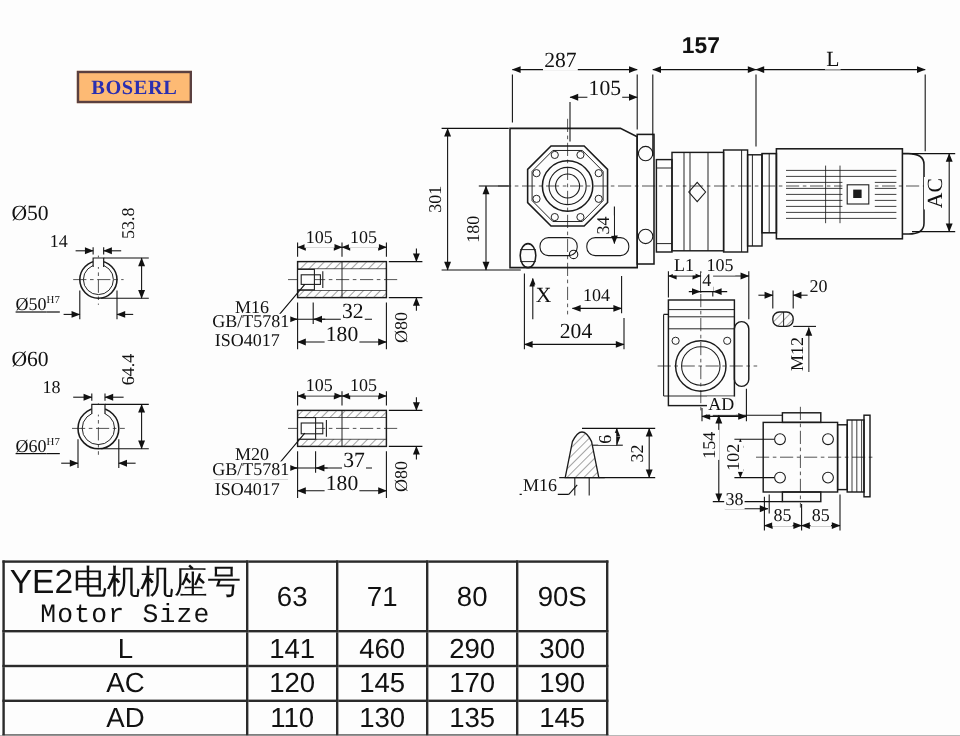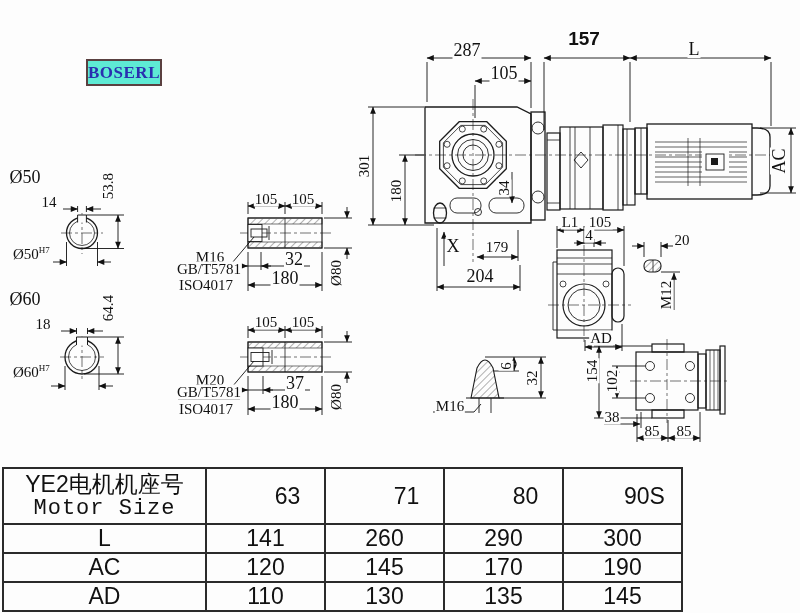--- a/index.html
+++ b/index.html
@@ -4,36 +4,36 @@
 <style>
   html,body{margin:0;padding:0;background:#888;}
   #canvas{position:relative;width:800px;height:613px;background:#fdfdfd;overflow:hidden;
           font-family:"Liberation Serif",serif;color:#111;}
   #art{position:absolute;left:0;top:0;}
   .dim{position:absolute;font:15px "Liberation Serif",serif;color:#111;white-space:nowrap;
        transform:translate(-50%,-50%);background:#fdfdfd;padding:0 1px;line-height:1;}
   .big{font-size:18px;}
   .dimb{font:bold 19px "Liberation Sans",sans-serif;}
   .rot{transform:translate(-50%,-50%) rotate(-90deg);}
-  .diml{transform:translate(0,-50%);}
+  .diml{transform:translate(0,-50%);text-decoration:underline;}
   .dim sup{font-size:9px;vertical-align:super;}
   #title{position:absolute;left:3px;top:1px;font:bold 31px "Liberation Sans",sans-serif;
          color:#0a0a0a;white-space:nowrap;letter-spacing:0px;}
-  #logo{position:absolute;left:64px;top:59px;width:76px;height:27px;border:2px solid #5a4040;
+  #logo{position:absolute;left:64px;top:59px;width:96px;height:27px;border:2px solid #5a4040;
         box-sizing:border-box;display:flex;align-items:center;justify-content:center;
-        font:bold 17px "Liberation Serif",serif;color:#2a2fb0;letter-spacing:0.5px;background:#5eead4;margin-left:22px;}
+        font:bold 17px "Liberation Serif",serif;color:#2a2fb0;letter-spacing:0.5px;background:#fdba74;}
   #spec{position:absolute;left:2px;top:467px;border-collapse:collapse;table-layout:fixed;
         font-family:"Liberation Sans",sans-serif;}
   #spec td{border:2px solid #2b2b2b;text-align:center;vertical-align:middle;
            font-size:23px;color:#111;padding:0;}
   #spec .hcell{width:201px;}
-  #spec .ncell{width:73px;padding-left:44px;}
+  #spec .ncell{width:73px;}
   #spec .hrow td{height:54px;}
   #spec .drow td{height:27px;}
-  .hcn{font-size:23px;line-height:1.15;}
+  .hcn{font-size:28px;line-height:1.15;}
   .hen{font:22px "Liberation Mono",monospace;letter-spacing:1px;line-height:1.1;}
 </style>
 </head>
 <body>
 
 <div id="canvas">
 
 <svg id="art" width="800" height="613" viewBox="0 0 800 613">
   <defs>
     <marker id="ar" viewBox="0 0 10 10" refX="9.5" refY="5" markerWidth="10" markerHeight="8" orient="auto-start-reverse">
@@ -333,21 +333,21 @@
 
 <span class="dim big" style="left:467px;top:50px">287</span>
 <span class="dim big" style="left:504px;top:73px">105</span>
 <span class="dim dimb" style="left:584px;top:39px">157</span>
 <span class="dim big" style="left:694px;top:49px">L</span>
 <span class="dim big rot" style="left:779px;top:161px">AC</span>
 <span class="dim rot" style="left:364px;top:166px">301</span>
 <span class="dim rot" style="left:396px;top:191px">180</span>
 <span class="dim rot" style="left:504px;top:188px">34</span>
 <span class="dim big" style="left:453px;top:246px">X</span>
-<span class="dim" style="left:497px;top:247px">179</span>
+<span class="dim" style="left:497px;top:247px">104</span>
 <span class="dim big" style="left:480px;top:276px">204</span>
 
 <span class="dim big" style="left:25px;top:177px">Ø50</span>
 <span class="dim" style="left:49px;top:202px">14</span>
 <span class="dim rot" style="left:108px;top:186px">53.8</span>
 <span class="dim diml" style="left:12px;top:254px"><span>Ø50</span><sup>H7</sup></span>
 
 <span class="dim big" style="left:25px;top:299px">Ø60</span>
 <span class="dim" style="left:43px;top:324px">18</span>
 <span class="dim rot" style="left:108px;top:308px">64.4</span>
@@ -397,21 +397,21 @@
       <div class="hen">Motor Size</div>
     </td>
     <td class="ncell">63</td>
     <td class="ncell">71</td>
     <td class="ncell">80</td>
     <td class="ncell">90S</td>
   </tr>
   <tr class="drow">
     <td>L</td>
     <td>141</td>
-    <td>260</td>
+    <td>460</td>
     <td>290</td>
     <td>300</td>
   </tr>
   <tr class="drow">
     <td>AC</td>
     <td>120</td>
     <td>145</td>
     <td>170</td>
     <td>190</td>
   </tr>

